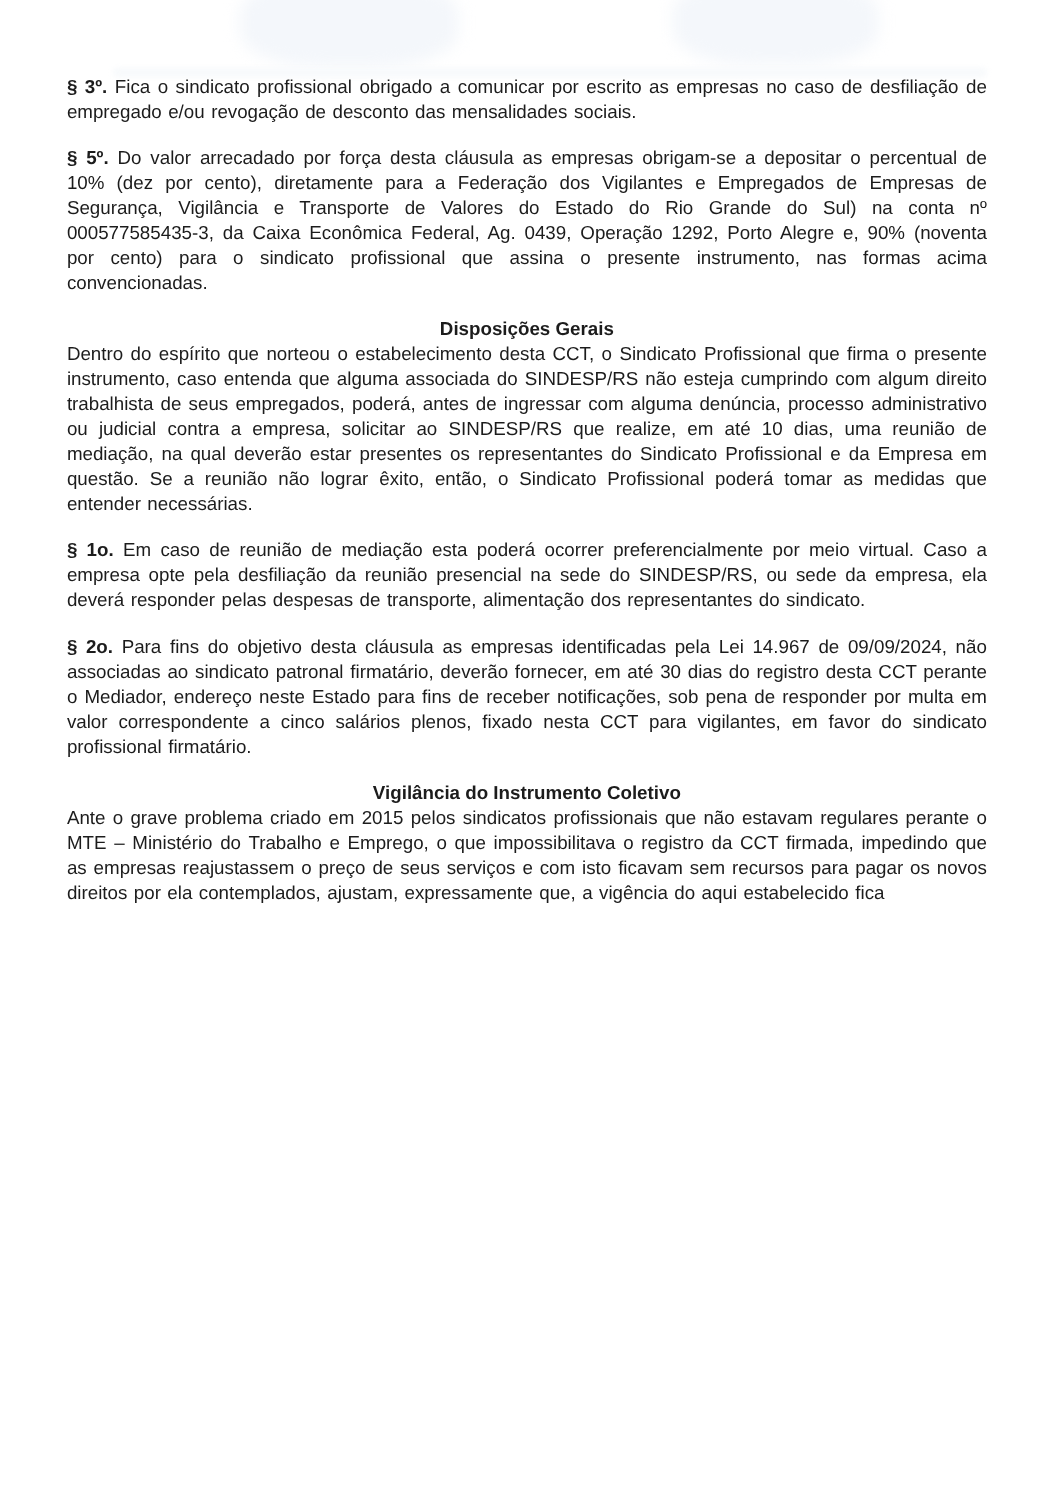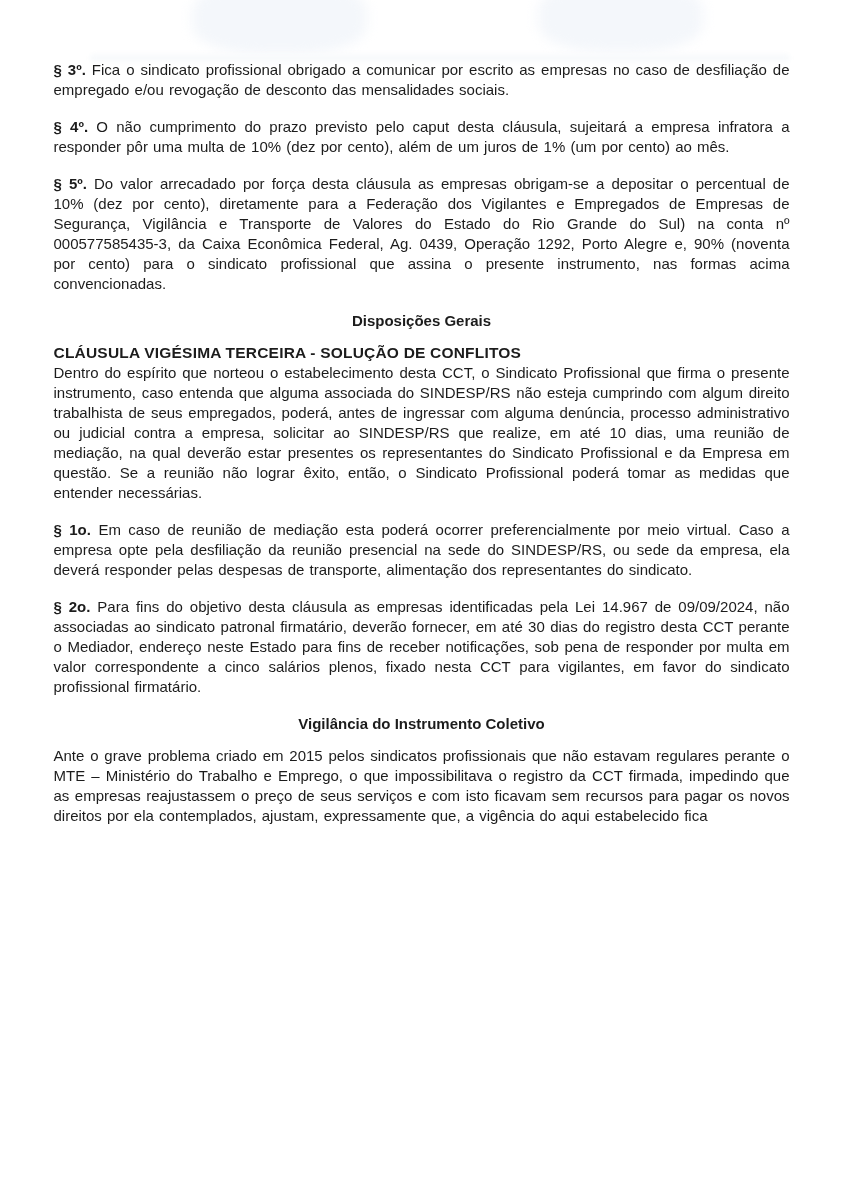--- a/index.html
+++ b/index.html
@@ -31,21 +31,21 @@
     word-spacing: 1px;
   }
   p.para strong.plabel {
     font-weight: bold;
   }
   h3.center-head {
     font-size: 15px;
     line-height: 20px;
     font-weight: bold;
     text-align: center;
-    margin: 12px;
+    margin: 0;
   }
   .head-gerais      { margin-top: 55px; }
   .head-mecanismos  { margin-top: 20px; }
   .head-aplicacao   { margin-top: 30px; }
   h2.clause-title {
     font-size: 15.5px;
     line-height: 20px;
     font-weight: bold;
     text-align: left;
     margin: 0;
@@ -77,29 +77,27 @@
 <div class="page">
 
   <div class="scan-artifact artifact-1"></div>
   <div class="scan-artifact artifact-2"></div>
   <div class="scan-artifact artifact-3"></div>
 
   <div class="content">
 
     <p class="para"><strong class="plabel">§ 3º.</strong><span> Fica o sindicato profissional obrigado a comunicar por escrito as empresas no caso de desfiliação de empregado e/ou revogação de desconto das mensalidades sociais.</span></p>
 
-    <p class="para"><strong class="plabel">§ 4º.</strong><span> O não cumprimento do prazo previsto pelo caput desta cláusula, sujeitará a empresa infratora a responder pôr uma multa de 10% (dez por cento), além de um juros de 1% (um por cento) ao mês.</span></p>
 
     <p class="para"><strong class="plabel">§ 5º.</strong><span> Do valor arrecadado por força desta cláusula as empresas obrigam-se a depositar o percentual de 10% (dez por cento), diretamente para a Federação dos Vigilantes e Empregados de Empresas de Segurança, Vigilância e Transporte de Valores do Estado do Rio Grande do Sul) na conta nº 000577585435-3, da Caixa Econômica Federal, Ag. 0439, Operação 1292, Porto Alegre e, 90% (noventa por cento) para o sindicato profissional que assina o presente instrumento, nas formas acima convencionadas.</span></p>
 
 
     <h3 class="center-head head-gerais">Disposições Gerais</h3>
 
 
-    <h2 class="clause-title clause-23">CLÁUSULA VIGÉSIMA TERCEIRA - SOLUÇÃO DE CONFLITOS</h2>
 
     <p class="para body-after-title">Dentro do espírito que norteou o estabelecimento desta CCT, o Sindicato Profissional que firma o presente instrumento, caso entenda que alguma associada do SINDESP/RS não esteja cumprindo com algum direito trabalhista de seus empregados, poderá, antes de ingressar com alguma denúncia, processo administrativo ou judicial contra a empresa, solicitar ao SINDESP/RS que realize, em até 10 dias, uma reunião de mediação, na qual deverão estar presentes os representantes do Sindicato Profissional e da Empresa em questão. Se a reunião não lograr êxito, então, o Sindicato Profissional poderá tomar as medidas que entender necessárias.</p>
 
     <p class="para"><strong class="plabel">§ 1o.</strong><span> Em caso de reunião de mediação esta poderá ocorrer preferencialmente por meio virtual. Caso a empresa opte pela desfiliação da reunião presencial na sede do SINDESP/RS, ou sede da empresa, ela deverá responder pelas despesas de transporte, alimentação dos representantes do sindicato.</span></p>
 
     <p class="para"><strong class="plabel">§ 2o.</strong><span> Para fins do objetivo desta cláusula as empresas identificadas pela Lei 14.967 de 09/09/2024, não associadas ao sindicato patronal firmatário, deverão fornecer, em até 30 dias do registro desta CCT perante o Mediador, endereço neste Estado para fins de receber notificações, sob pena de responder por multa em valor correspondente a cinco salários plenos, fixado nesta CCT para vigilantes, em favor do sindicato profissional firmatário.</span></p>
 
     <h3 class="center-head head-aplicacao">Vigilância do Instrumento Coletivo</h3>
 
 

